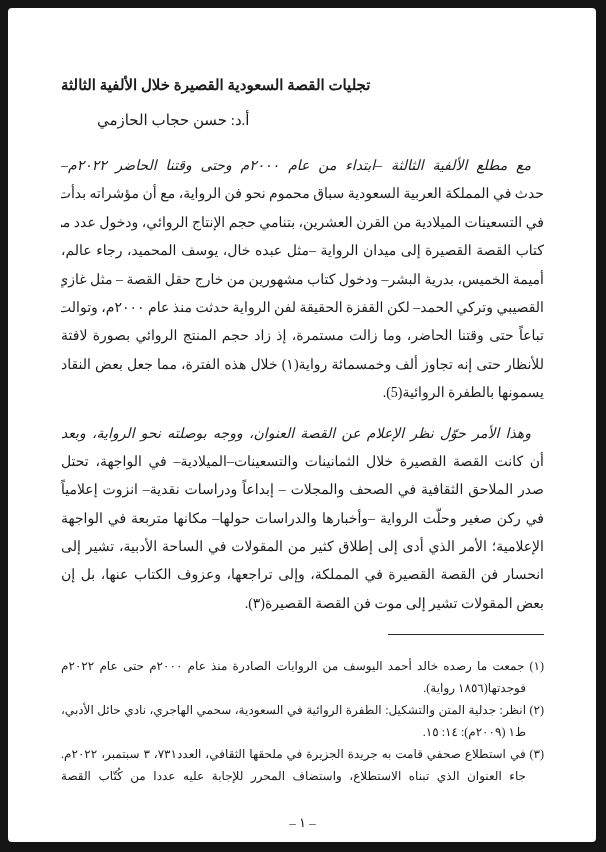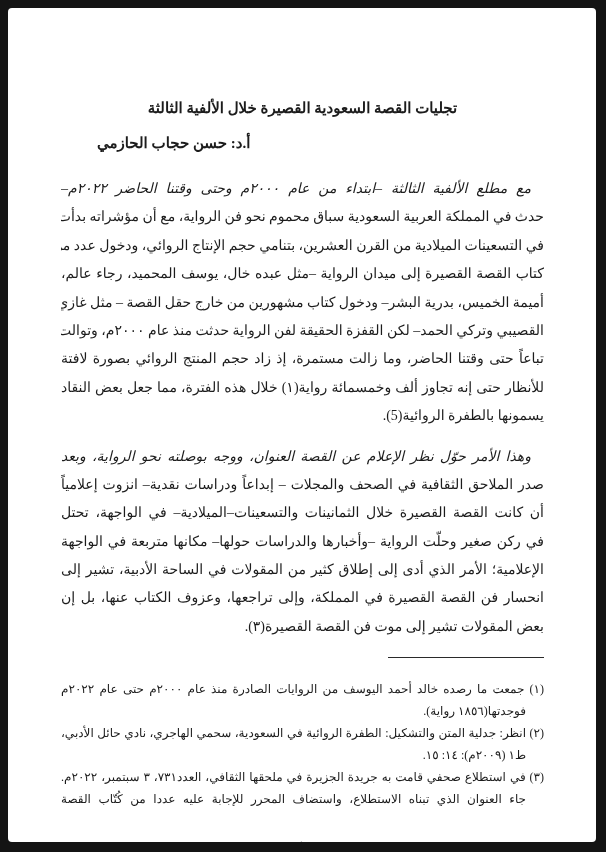--- a/index.html
+++ b/index.html
@@ -16,32 +16,32 @@
     width: 588px; height: 834px;
     background: #ffffff;
     border-radius: 4px;
     color: #1c1c1c;
     direction: rtl;
     box-sizing: border-box;
     padding: 0 52px 0 53px;
     overflow: hidden;
   }
   .title {
-    margin-top: 89px;
+    margin-top: 66px;
     height: 22px; line-height: 22px;
-    text-align: center;
+    text-align: left;
     font-weight: bold;
     font-size: 15px;
   }
   .author {
     margin-top: 13px;
     height: 22px; line-height: 22px;
     text-align: left;
     padding-left: 36px;
-    font-weight: bold;
+    font-weight: normal;
     font-size: 15px;
   }
   .para { margin: 0; }
   .para-1 { margin-top: 21px; }
   .para-2 { margin-top: 12px; }
   .bline {
     height: 28.4px; line-height: 28.4px;
     font-size: 14px;
     text-align: justify;
     text-align-last: justify;
@@ -90,22 +90,22 @@
     <div class="bline">كتاب القصة القصيرة إلى ميدان الرواية –مثل عبده خال، يوسف المحميد، رجاء عالم،</div>
     <div class="bline">أميمة الخميس، بدرية البشر– ودخول كتاب مشهورين من خارج حقل القصة – مثل غازي</div>
     <div class="bline">القصيبي وتركي الحمد– لكن القفزة الحقيقة لفن الرواية حدثت منذ عام ٢٠٠٠م، وتوالت</div>
     <div class="bline">تباعاً حتى وقتنا الحاضر، وما زالت مستمرة، إذ زاد حجم المنتج الروائي بصورة لافتة</div>
     <div class="bline">للأنظار حتى إنه تجاوز ألف وخمسمائة رواية(١) خلال هذه الفترة، مما جعل بعض النقاد</div>
     <div class="bline end">يسمونها بالطفرة الروائية(5).</div>
   </div>
 
   <div class="para para-2">
     <div class="bline indent">وهذا الأمر حوّل نظر الإعلام عن القصة العنوان، ووجه بوصلته نحو الرواية، وبعد</div>
+    <div class="bline">أن كانت القصة القصيرة خلال الثمانينات والتسعينات–الميلادية– في الواجهة، تحتل</div>
     <div class="bline">صدر الملاحق الثقافية في الصحف والمجلات – إبداعاً ودراسات نقدية– انزوت إعلامياً</div>
-    <div class="bline">أن كانت القصة القصيرة خلال الثمانينات والتسعينات–الميلادية– في الواجهة، تحتل</div>
     <div class="bline">في ركن صغير وحلّت الرواية –وأخبارها والدراسات حولها– مكانها متربعة في الواجهة</div>
     <div class="bline">الإعلامية؛ الأمر الذي أدى إلى إطلاق كثير من المقولات في الساحة الأدبية، تشير إلى</div>
     <div class="bline">انحسار فن القصة القصيرة في المملكة، وإلى تراجعها، وعزوف الكتاب عنها، بل إن</div>
     <div class="bline end">بعض المقولات تشير إلى موت فن القصة القصيرة(٣).</div>
   </div>
 
   <div class="fn-sep"></div>
 
   <div class="footnotes">
     <div>

